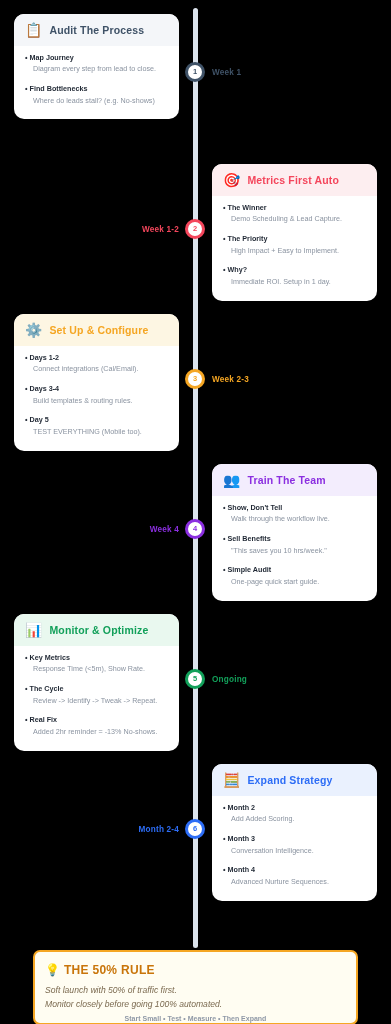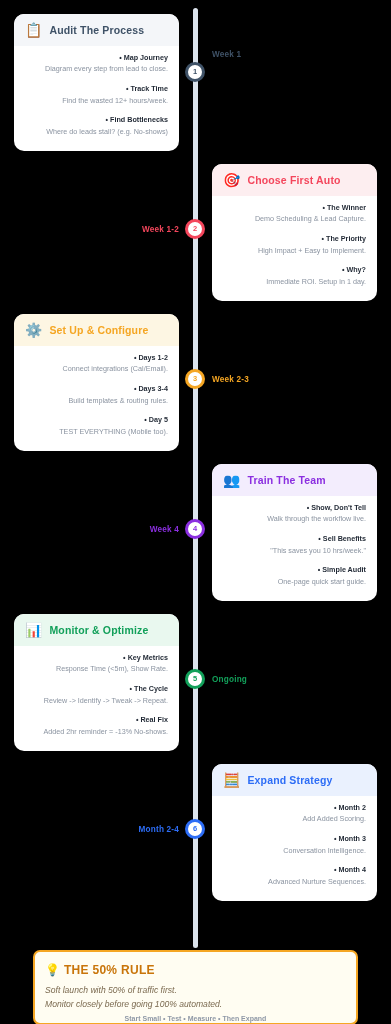--- a/index.html
+++ b/index.html
@@ -53,21 +53,21 @@
     font-size: 14px;
     line-height: 1;
     flex: 0 0 auto;
   }
   .card-title {
     font-size: 10.5px;
     font-weight: bold;
     letter-spacing: .15px;
     white-space: nowrap;
   }
-  .card-body { padding: 7px 11px 13px 11px; text-align: right; }
+  .card-body { padding: 7px 11px 13px 11px; }
   .bullet { margin-bottom: 9px; }
   .bullet:last-child { margin-bottom: 0; }
   .b-label {
     font-size: 7.2px;
     font-weight: bold;
     color: #1f2733;
     line-height: 1.45;
   }
   .b-label .dot { color: #1f2733; margin-right: 2px; }
   .b-text {
@@ -159,40 +159,36 @@
       <div class="card-head" style="background:#f4f6f9;">
         <span class="hicon">📋</span>
         <span class="card-title" style="color:#3f5267;">Audit The Process</span>
       </div>
       <div class="card-body">
         <div class="bullet">
           <div class="b-label"><span class="dot">•</span><span>Map Journey</span></div>
           <div class="b-text">Diagram every step from lead to close.</div>
         </div>
         <div class="bullet">
-          <div class="b-label"><span class="dot">•</span><span>Track Time</span></div>
-          <div class="b-text">Find the wasted 12+ hours/week.</div>
-        </div>
-        <div class="bullet">
           <div class="b-label"><span class="dot">•</span><span>Find Bottlenecks</span></div>
           <div class="b-text">Where do leads stall? (e.g. No-shows)</div>
         </div>
       </div>
     </div>
     <div class="marker" style="top:62px; border:3px solid #3f5267; color:#3f5267;">
       <span class="num">1</span>
     </div>
-    <div class="phase to-right" style="top:50px; color:#3f5267;">Week 1</div>
+    <div class="phase to-right" style="top:68px; color:#3f5267;">Week 1</div>
   </div>
 
   <div class="step">
     <div class="card right" style="top:164px;">
       <div class="card-head" style="background:#fdeef0;">
         <span class="hicon">🎯</span>
-        <span class="card-title" style="color:#f4465c;">Choose First Auto</span>
+        <span class="card-title" style="color:#f4465c;">Metrics First Auto</span>
       </div>
       <div class="card-body">
         <div class="bullet">
           <div class="b-label"><span class="dot">•</span><span>The Winner</span></div>
           <div class="b-text">Demo Scheduling &amp; Lead Capture.</div>
         </div>
         <div class="bullet">
           <div class="b-label"><span class="dot">•</span><span>The Priority</span></div>
           <div class="b-text">High Impact + Easy to Implement.</div>
         </div>

